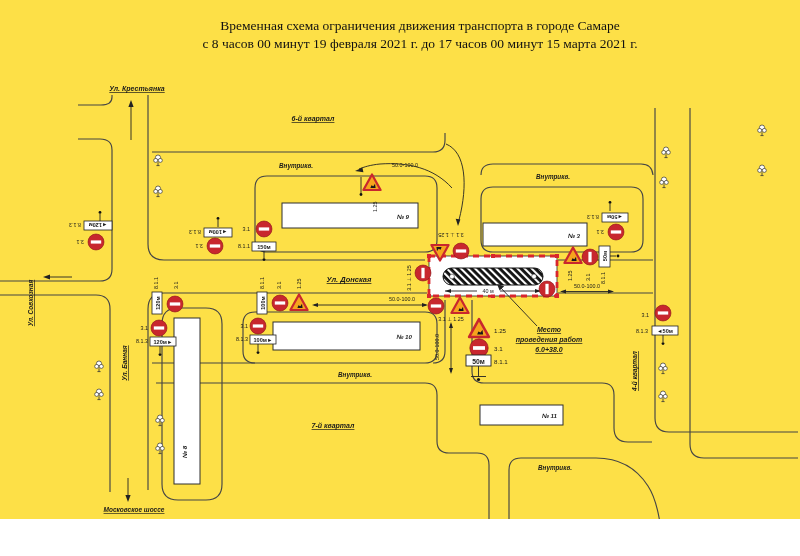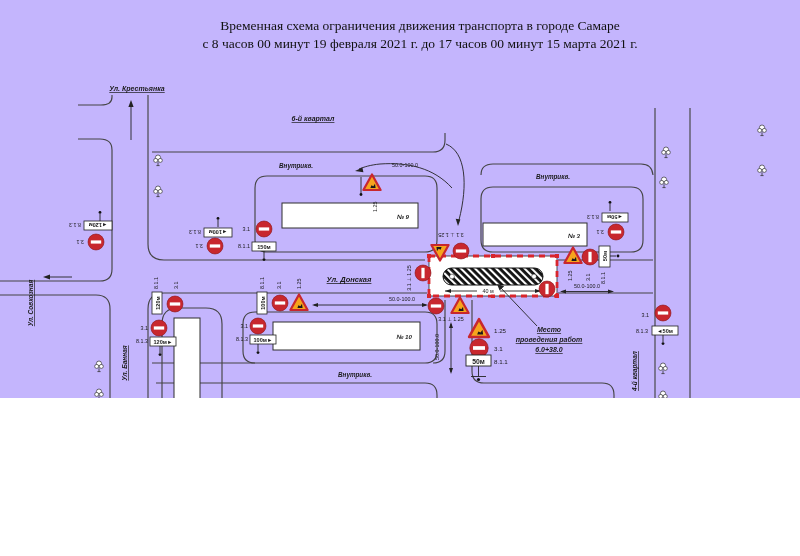--- a/index.html
+++ b/index.html
@@ -1,16 +1,16 @@
 <!DOCTYPE html>
 <html><head>
 <meta charset="utf-8">
 <style>
   html,body{margin:0;padding:0;background:#fff;}
-  #page{position:relative;width:800px;height:398px;background:#c4b5fd;overflow:hidden;}
+  #page{position:relative;width:800px;height:519px;background:#fde047;overflow:hidden;}
   svg{position:absolute;left:0;top:0;}
   text{font-family:"Liberation Sans",sans-serif;fill:#1a1a1a;}
   .title-t{font-family:"Liberation Serif",serif;font-size:13.5px;fill:#111;}
   .st{font-weight:bold;font-style:italic;text-decoration:underline;}
   .fs7{font-size:7px;} .fs65{font-size:6.5px;} .fs75{font-size:7.5px;}
   .inner{font-size:6.3px;font-weight:bold;font-style:italic;}
   .bld{font-size:6.2px;font-weight:bold;font-style:italic;}
   .code{font-size:5.4px;} .codeB{font-size:6.2px;}
   .plate-t{font-size:5.6px;font-weight:bold;} .plate-tb{font-size:6.8px;font-weight:bold;}
   .dim{font-size:5.4px;}

